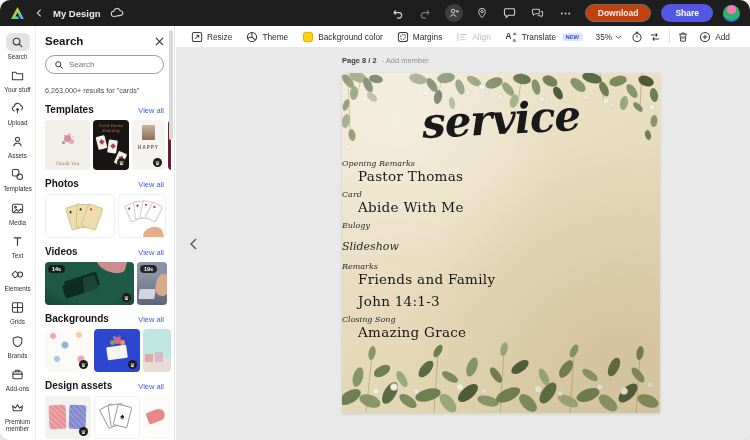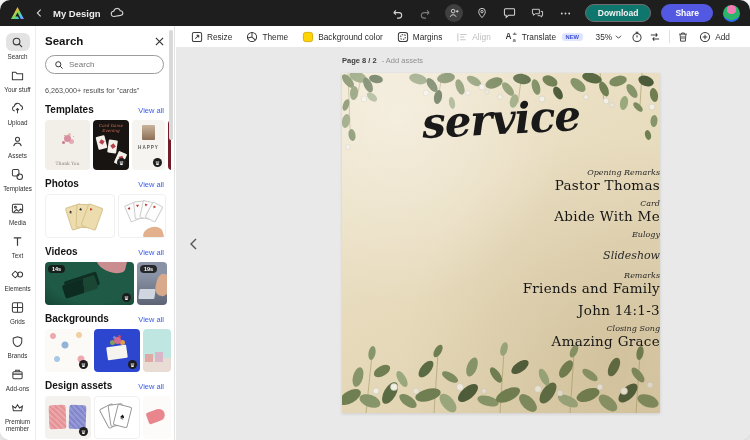--- a/index.html
+++ b/index.html
@@ -9,21 +9,21 @@
 
   
   .topbar { position:absolute; left:0; top:0; right:0; height:26px; background:#1e1e1e;
             display:flex; align-items:center; padding:0 10px; gap:9px; z-index:30; }
   .topbar .ticon { display:flex; align-items:center; color:#d6d6d6; }
   .topbar .dim { color:#7a7a7a; }
   .doc-title { color:#ededed; font-size:9.5px; font-weight:600; }
   .tb-right { margin-left:auto; display:flex; align-items:center; gap:10px; }
   .icbtn { display:flex; align-items:center; justify-content:center; width:18px; height:18px; color:#d6d6d6; cursor:pointer; }
   .icbtn.active { background:#3f3f3f; border-radius:50%; }
-  .btn-download { background:#0f766e; border:1px solid #6f6f6f; color:#f2f2f2; font-size:8.5px;
+  .btn-download { background:#c2410c; border:1px solid #6f6f6f; color:#f2f2f2; font-size:8.5px;
                   font-weight:700; border-radius:11px; padding:3px 12px; cursor:pointer; }
   .btn-share { background:#5258e2; border:none; color:#fff; font-size:8.5px; font-weight:700;
                border-radius:11px; padding:4px 14px; cursor:pointer;text-align:center; }
   .avatar { width:17px; height:17px; border-radius:50%; cursor:pointer;
             background:radial-gradient(circle at 50% 28%, #f27bb4 0 30%, #2bb56b 32% 66%, #2b6fe4 68%); }
 
   
   .rail { position:absolute; left:0; top:26px; bottom:0; width:36px; background:#fff;
           border-right:1px solid #ededed; display:flex; flex-direction:column; align-items:center;
           padding-top:7px; gap:6.5px; z-index:20; }
@@ -129,21 +129,21 @@
   
   .design-page { position:absolute; left:166px; top:26px; width:318px; height:340px; overflow:hidden;
      background:linear-gradient(152deg,#f0e6cf 0%, #e8dcbe 45%, #decfab 100%); box-shadow:0 1px 3px rgba(0,0,0,.12); }
   .design-page::after { content:""; position:absolute; inset:0;
      background:radial-gradient(ellipse at 18% 12%, rgba(255,255,255,.4), transparent 45%),
                 radial-gradient(ellipse at 85% 85%, rgba(120,90,40,.14), transparent 55%); pointer-events:none; }
   .foliage-top { position:absolute; left:0; top:0; }
   .foliage-bottom { position:absolute; left:0; bottom:0; }
   .design-title { position:relative; text-align:center; margin-top:22px; font-family:"DejaVu Serif",serif;
      font-style:italic; font-weight:600; font-size:42px; color:#191919; letter-spacing:-1px; transform:rotate(-3deg); z-index:2; }
-  .program { position:relative; text-align:right; margin-top:24px; z-index:2; }
+  .program { position:relative; text-align:left; margin-top:15px; z-index:2; }
   .pg { margin-bottom:6px; }
   .pg-label { font-family:"DejaVu Serif",serif; font-style:italic; font-size:8px; color:#2a2a2a; }
   .pg-value { font-family:"DejaVu Serif",serif; font-size:13.5px; color:#161616; letter-spacing:.3px; margin-top:0px;padding-left:16px; }
   .pg.solo .pg-label { font-size:11px; padding:4px 0 3px; display:block; }
 </style>
 </head>
 <body>
 
 <div class="app">
 
@@ -570,21 +570,21 @@
 
     <div class="canvas">
       <span class="collapse-handle">
         <svg width="9" height="13" viewBox="0 0 9 13" fill="none" stroke="currentColor" stroke-width="1.4">
             <path d="M7 1.5 L2 6.5 l5 5"></path>
           </svg>
         </span>
 
       <div class="page-label">
         <span class="pl-main">Page 8 / 2</span>
-        <span class="pl-suffix">- Add assets</span>
+        <span class="pl-suffix">- Add member</span>
       </div>
 
       <div class="design-page">
         <svg class="foliage-top" width="318" height="95" viewBox="0 0 318 95">
           <g stroke="#b3a878" stroke-width="0.8">
             <line x1="20" y1="0" x2="15" y2="24"></line>
               <line x1="100" y1="0" x2="96" y2="28"></line>
             <line x1="180" y1="0" x2="176" y2="30"></line>
               <line x1="258" y1="0" x2="262" y2="28"></line>
             <line x1="300" y1="0" x2="298" y2="32"></line>

